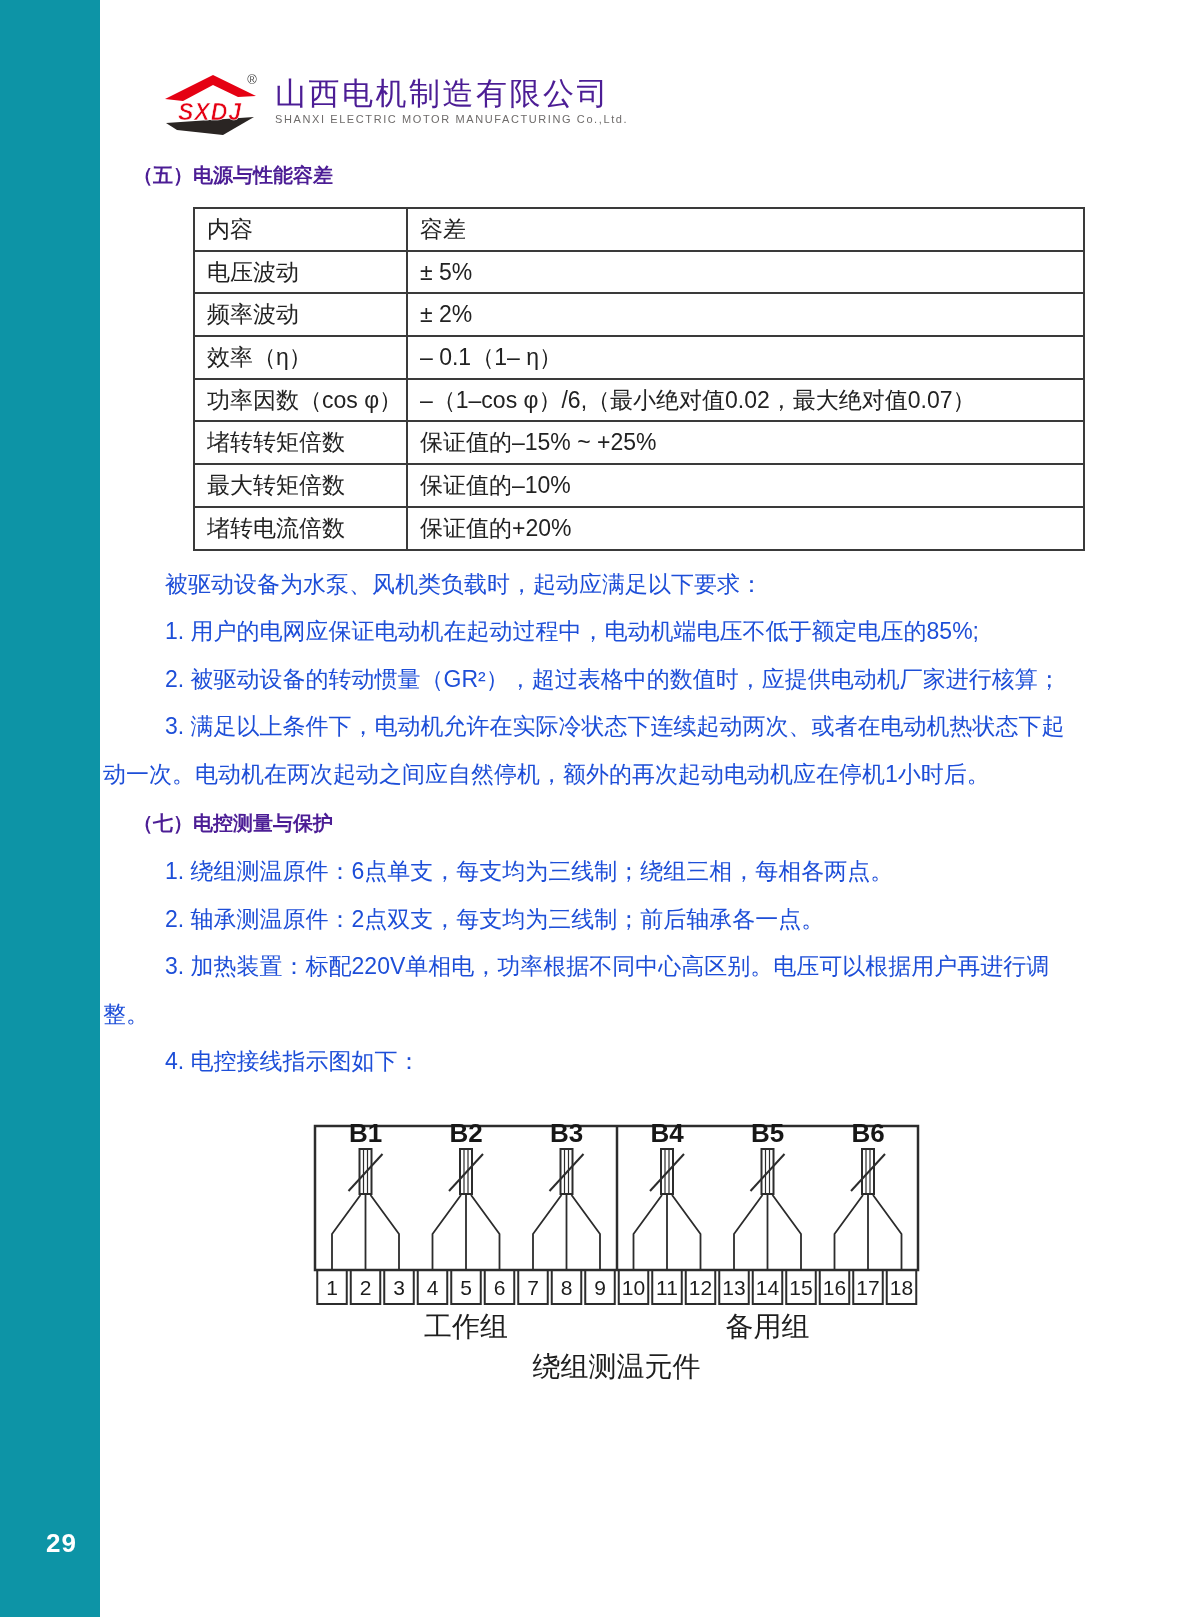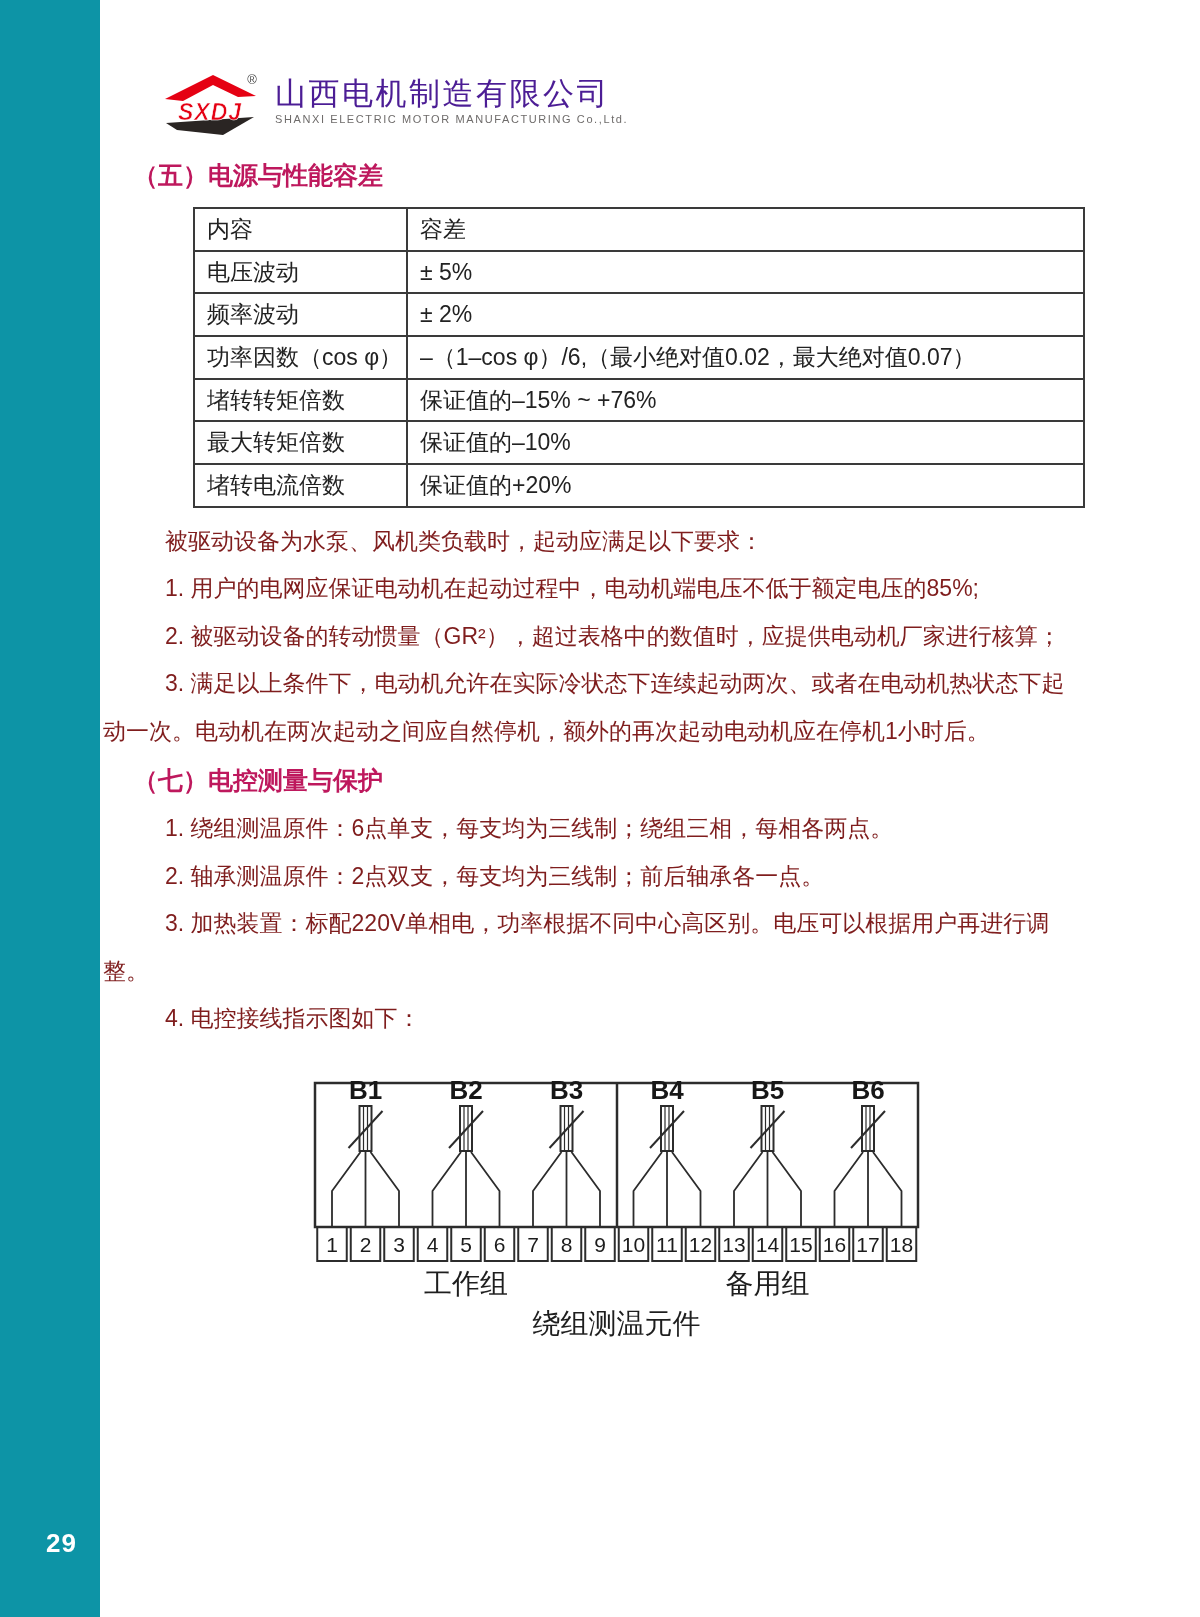--- a/index.html
+++ b/index.html
@@ -19,36 +19,36 @@
   .content{position:absolute;left:103px;top:0;width:977px;}
 
   
   .logo-row{margin:72px 0 0 60px;display:flex;align-items:flex-start;gap:16px;height:62px;}
   .logo-mark{width:96px;height:64px;flex:0 0 auto;}
   .logo-text{display:flex;flex-direction:column;justify-content:flex-start;padding-top:6px;}
   .logo-cn{font-size:31px;color:#4c1d95;letter-spacing:2.5px;font-weight:500;line-height:32px;}
   .logo-en{font-size:11px;color:#6e6b6a;letter-spacing:1.6px;margin-top:3px;font-weight:500;}
 
   
-  h2.sec{font-size:25px;font-weight:700;color:#be185d;margin:16px 0 0 30px;line-height:30px;}
+  h2.sec{font-size:20px;font-weight:700;color:#4c1d95;margin:16px 0 0 30px;line-height:30px;}
   #sec5h{margin-top:26px;}
   #sec6h{margin-top:23px;}
   #sec7h{margin-top:10px;}
 
   
   table.tol{border-collapse:collapse;margin:17px 0 0 90px;table-layout:fixed;width:892px;}
   table.tol td{
     border:2px solid var(--line);height:40.7px;font-size:23px;color:#222;
     padding:0 0 0 12px;vertical-align:middle;white-space:nowrap;overflow:hidden;
   }
   table.tol td.c1{width:199px;}
 
   
   .paras{margin:10px 0 0 0;}
-  .paras p{margin:0;font-size:23px;line-height:47.5px;text-indent:62px;color:#7f1d1d;}
+  .paras p{margin:0;font-size:23px;line-height:47.5px;text-indent:62px;color:#1d4ed8;}
 
   
   .diagram-wrap{margin:28px 0 0 197px;width:620px;}
   svg text{font-family:"Liberation Sans","DejaVu Sans",sans-serif;}
 </style>
 </head>
 <body>
 
 <div class="sidebar"></div>
 <div class="pagenum">29</div>
@@ -78,26 +78,30 @@
         </tr>
         <tr>
           <td class="c1">电压波动</td>
           <td class="c2">± 5%</td>
         </tr>
         <tr>
           <td class="c1">频率波动</td>
           <td class="c2">± 2%</td>
         </tr>
         <tr>
+          <td class="c1">效率（η）</td>
+          <td class="c2">– 0.1（1– η）</td>
+        </tr>
+        <tr>
           <td class="c1">功率因数（cos φ）</td>
           <td class="c2">–（1–cos φ）/6,（最小绝对值0.02，最大绝对值0.07）</td>
         </tr>
         <tr>
           <td class="c1">堵转转矩倍数</td>
-          <td class="c2">保证值的–15% ~ +76%</td>
+          <td class="c2">保证值的–15% ~ +25%</td>
         </tr>
         <tr>
           <td class="c1">最大转矩倍数</td>
           <td class="c2">保证值的–10%</td>
         </tr>
         <tr>
           <td class="c1">堵转电流倍数</td>
           <td class="c2">保证值的+20%</td>
         </tr>
       </tbody>

